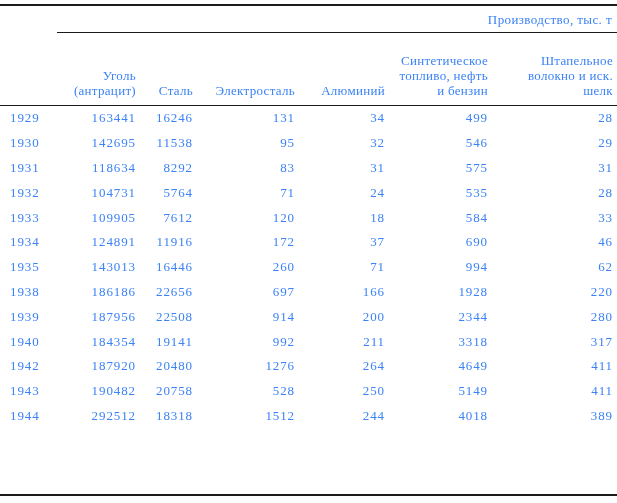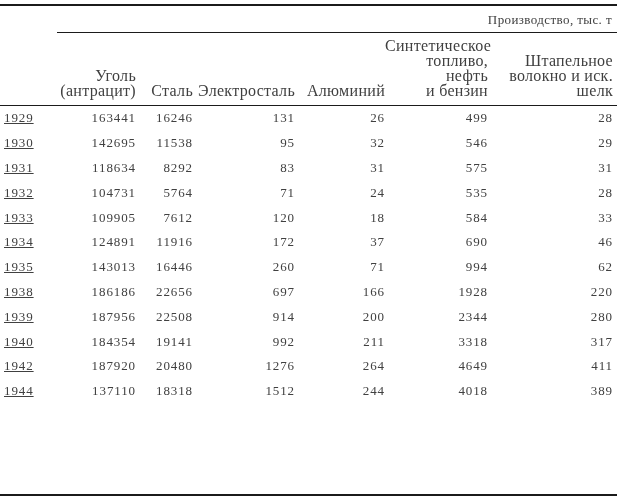--- a/index.html
+++ b/index.html
@@ -1,20 +1,20 @@
 <!DOCTYPE html>
 <html><head>
 <meta charset="utf-8">
 <style>
   html, body { margin:0; padding:0; background:#ffffff; }
   .page {
     position:relative;
     width:617px; height:503px;
     background:#ffffff;
-    color:#404040;
+    color:#3b82f6;
     font-family:"Liberation Serif","DejaVu Serif",serif;
     overflow:hidden;
   }
   .rule { position:absolute; background:#1b1b1b; }
   .rule-top    { top:4px;   left:0;    width:617px; height:1.6px; }
   .rule-span   { top:32px;  left:57px; width:560px; height:1.2px; }
   .rule-bottom { top:494px; left:0;    width:617px; height:1.6px; }
 
   .spanner-label {
     position:absolute; top:12px; left:0; width:612px;
@@ -31,38 +31,38 @@
   col.c-3 { width:102px; }
   col.c-4 { width:90px; }
   col.c-5 { width:103px; }
   col.c-6 { width:129px; }
 
   thead th {
     height:64px;
     vertical-align:bottom;
     text-align:right;
     font-weight:normal;
-    font-size:16px;
+    font-size:13px;
     line-height:15px;
     letter-spacing:0.3px;
     padding:0 0 7px 0;
     white-space:pre-line;
     border-bottom:1.6px solid #1b1b1b;
   }
   thead th.last, tbody td.last { padding-right:4px; }
 
   tbody td {
     height:24.8px;
     text-align:right;
     font-size:13px;
     letter-spacing:0.9px;
     padding:0;
     white-space:nowrap;
   }
-  tbody td.year { text-align:left; padding-left:4px;text-decoration:underline; }
+  tbody td.year { text-align:left; padding-left:10px; }
 </style>
 </head>
 <body>
 
 <div class="page">
 
   <div class="rule rule-top"></div>
 
   <div class="spanner-label">Производство, тыс. т</div>
 
@@ -93,21 +93,21 @@
 волокно и иск.
 шелк</th>
       </tr>
     </thead>
     <tbody>
         <tr>
           <td class="year">1929</td>
           <td>163441</td>
           <td>16246</td>
           <td>131</td>
-          <td>26</td>
+          <td>34</td>
           <td>499</td>
           <td class="last">28</td>
         </tr>
         <tr>
           <td class="year">1930</td>
           <td>142695</td>
           <td>11538</td>
           <td>95</td>
           <td>32</td>
           <td>546</td>
@@ -188,22 +188,31 @@
         <tr>
           <td class="year">1942</td>
           <td>187920</td>
           <td>20480</td>
           <td>1276</td>
           <td>264</td>
           <td>4649</td>
           <td class="last">411</td>
         </tr>
         <tr>
+          <td class="year">1943</td>
+          <td>190482</td>
+          <td>20758</td>
+          <td>528</td>
+          <td>250</td>
+          <td>5149</td>
+          <td class="last">411</td>
+        </tr>
+        <tr>
           <td class="year">1944</td>
-          <td>137110</td>
+          <td>292512</td>
           <td>18318</td>
           <td>1512</td>
           <td>244</td>
           <td>4018</td>
           <td class="last">389</td>
         </tr>
       </tbody>
   </table>
 
   <div class="rule rule-bottom"></div>

